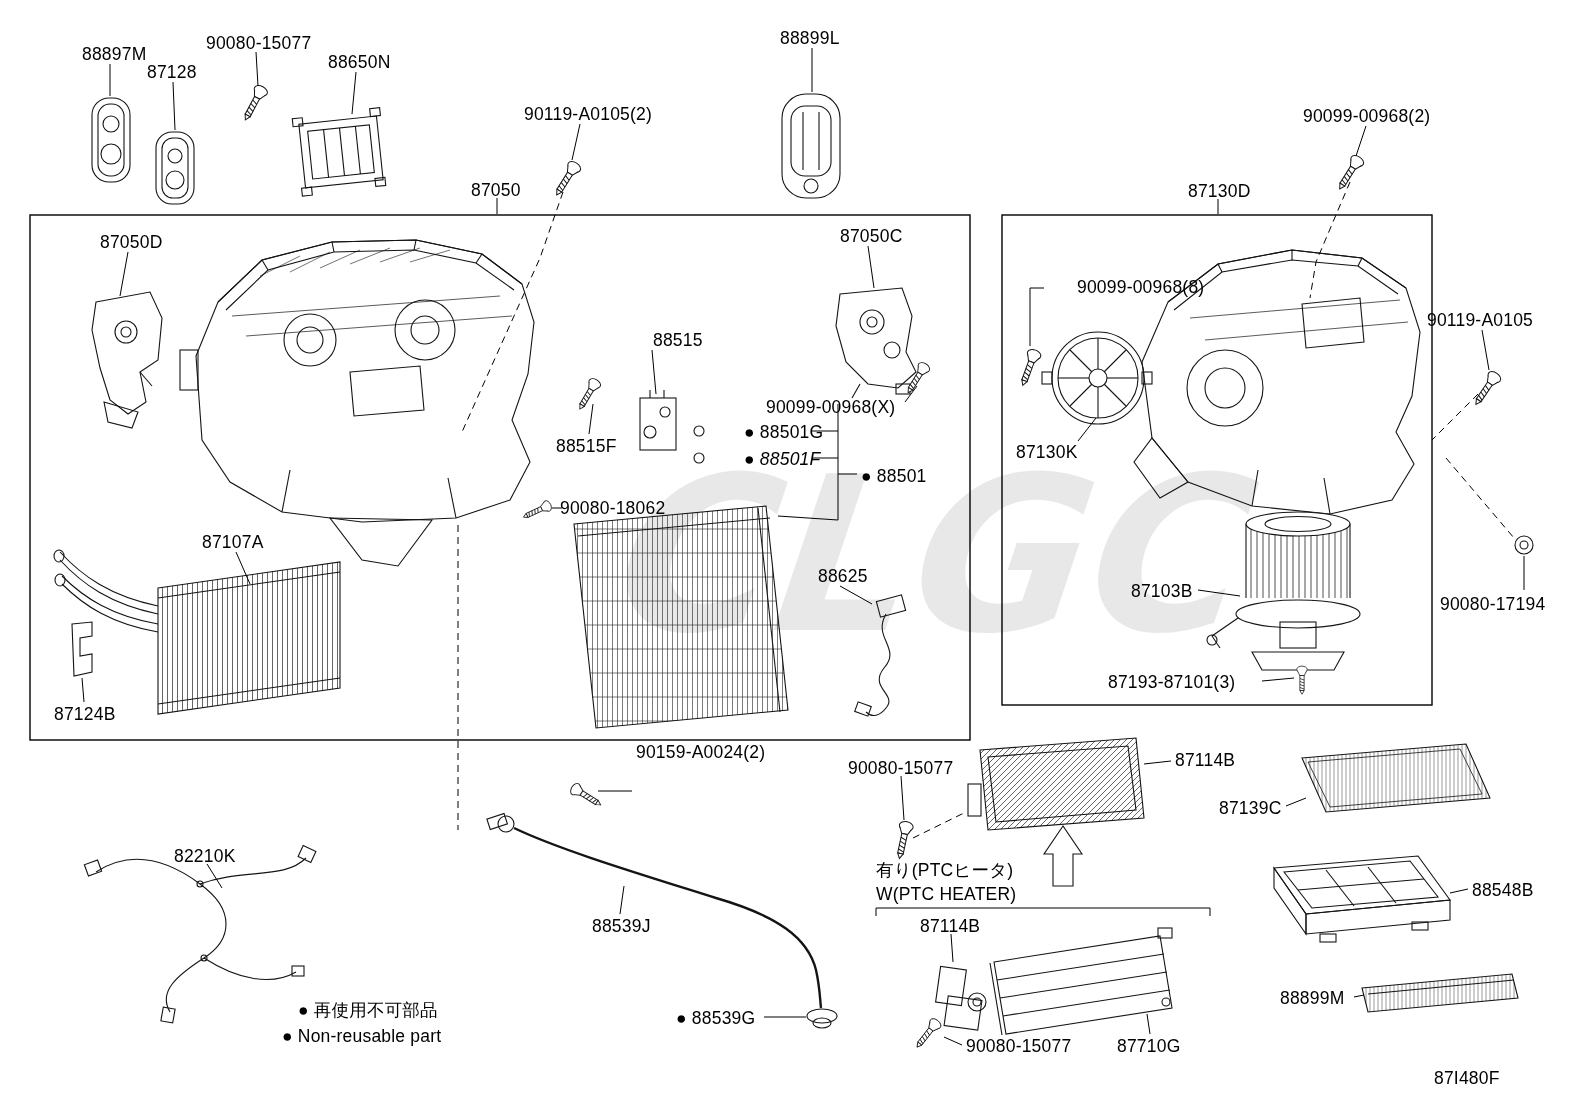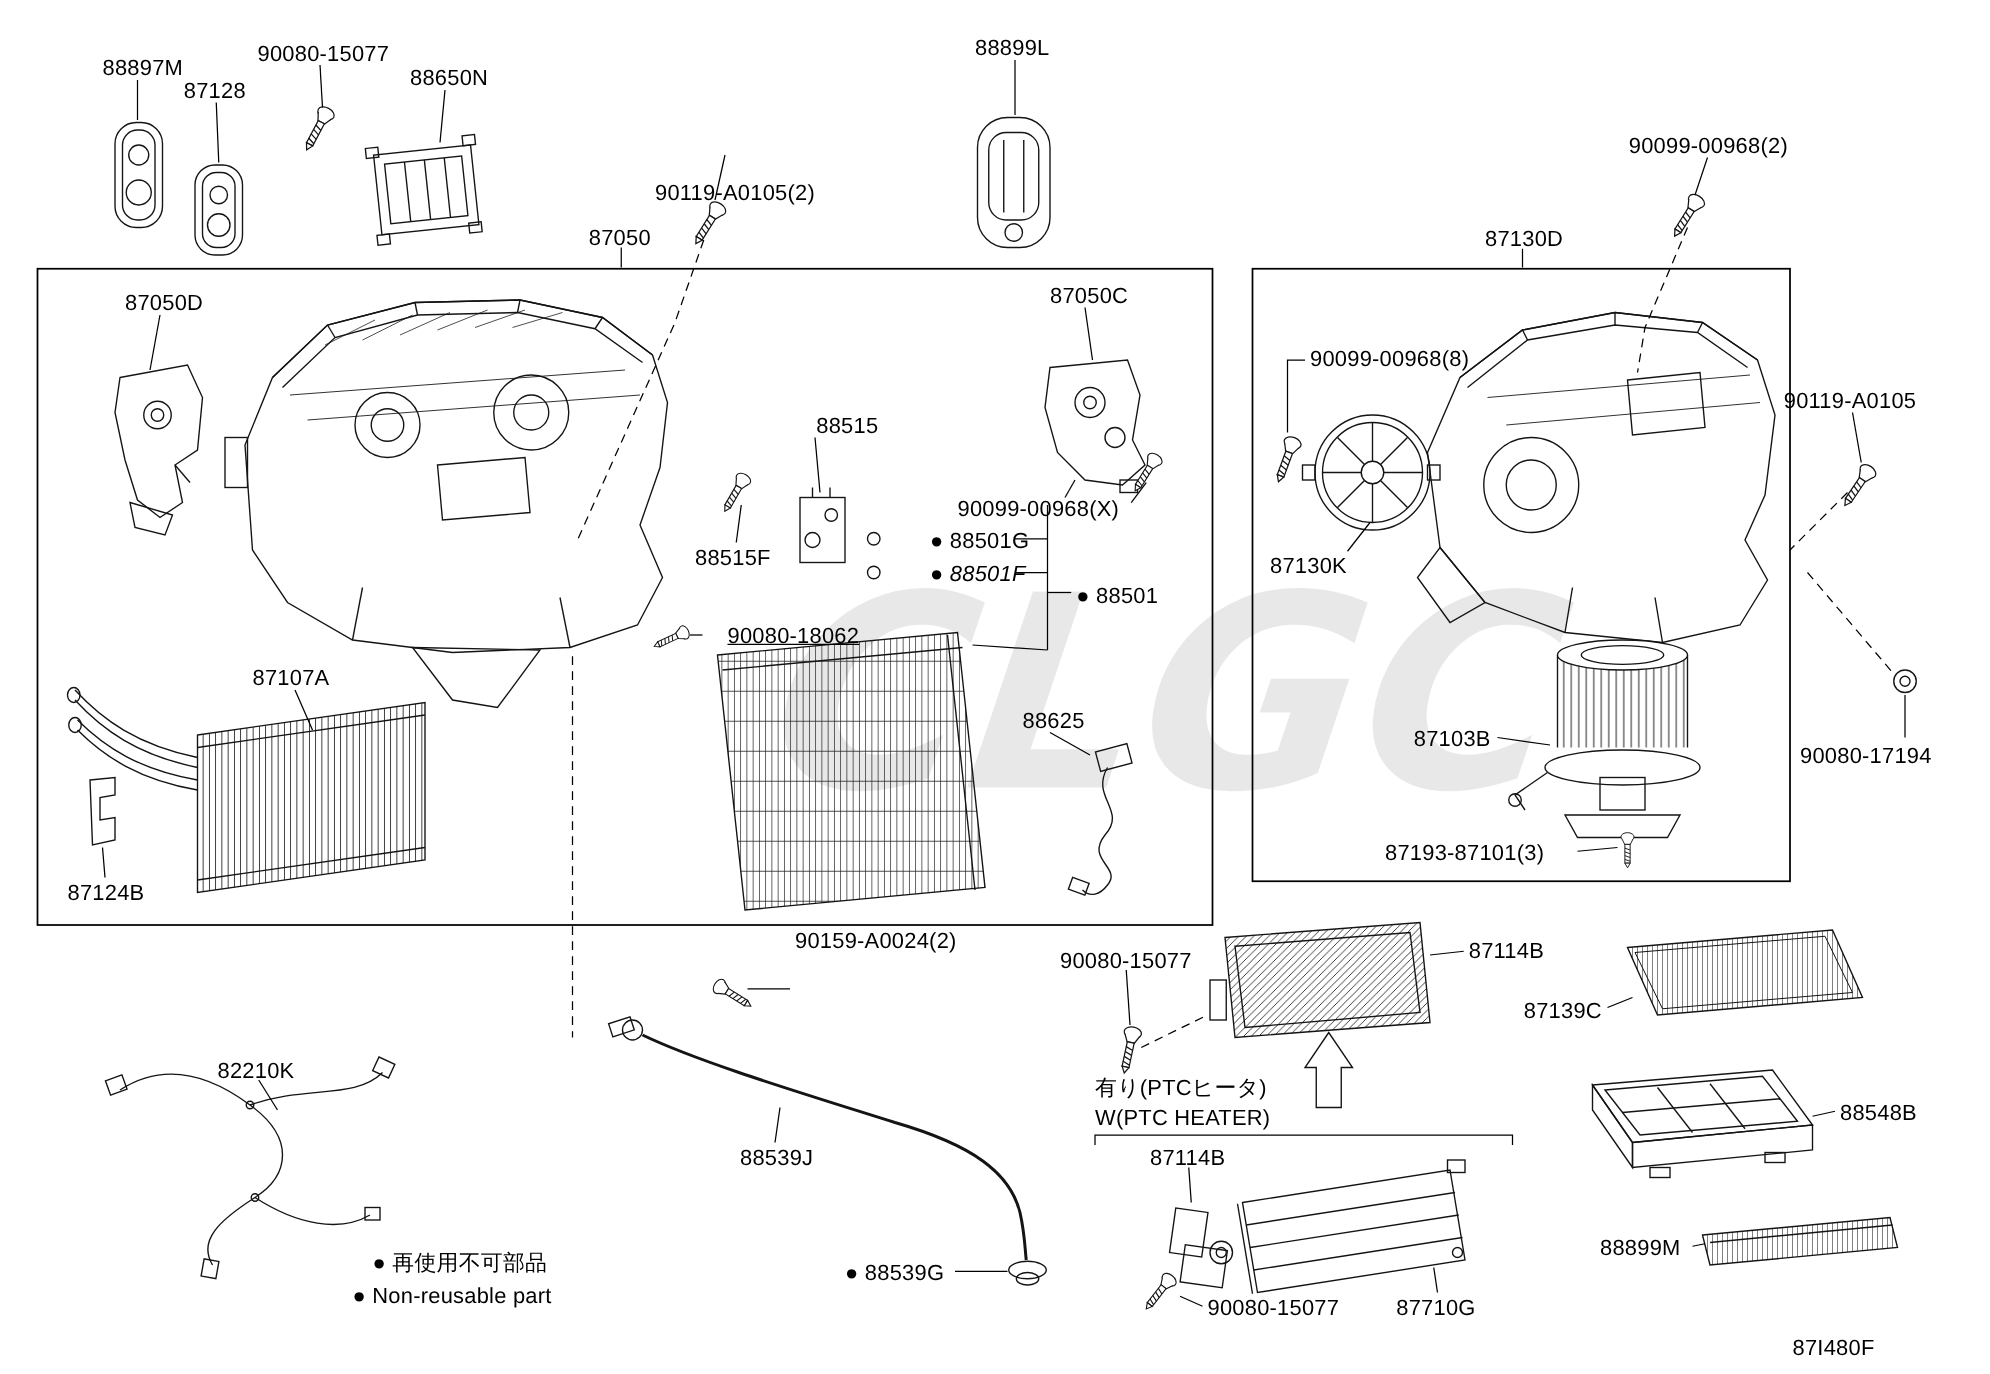--- a/index.html
+++ b/index.html
@@ -374,36 +374,36 @@
     <line x1="1446" y1="458" x2="1514" y2="538"></line>
     <line x1="913" y1="838" x2="966" y2="812"></line>
   </g>
 </svg>
 
 <div id="labels">
       <div class="part-label" style="left: 82px; top: 44px;"><span>88897M</span></div>
       <div class="part-label" style="left: 206px; top: 33px;"><span>90080-15077</span></div>
       <div class="part-label" style="left: 147px; top: 62px;"><span>87128</span></div>
       <div class="part-label" style="left: 328px; top: 52px;"><span>88650N</span></div>
-      <div class="part-label" style="left: 524px; top: 104px; margin-top: 40px;"><span>90119-A0105(2)</span></div>
+      <div class="part-label" style="left: 524px; top: 104px;"><span>90119-A0105(2)</span></div>
       <div class="part-label" style="left: 780px; top: 28px;"><span>88899L</span></div>
       <div class="part-label" style="left: 1303px; top: 106px;"><span>90099-00968(2)</span></div>
       <div class="part-label" style="left: 471px; top: 180px;"><span>87050</span></div>
       <div class="part-label" style="left: 1188px; top: 181px;"><span>87130D</span></div>
       <div class="part-label" style="left: 100px; top: 232px;"><span>87050D</span></div>
       <div class="part-label" style="left: 840px; top: 226px;"><span>87050C</span></div>
       <div class="part-label" style="left: 653px; top: 330px; text-align: center;"><span>88515</span></div>
-      <div class="part-label" style="left: 1048px; top: 277px; text-align: center;"><span>90099-00968(8)</span></div>
+      <div class="part-label" style="left: 1077px; top: 277px; text-align: center;"><span>90099-00968(8)</span></div>
       <div class="part-label" style="left: 1427px; top: 310px;"><span>90119-A0105</span></div>
       <div class="part-label" style="left: 556px; top: 436px;"><span>88515F</span></div>
       <div class="part-label" style="left: 766px; top: 397px;"><span>90099-00968(X)</span></div>
       <div class="part-label" style="left: 744px; top: 422px;"><span>● </span><span>88501G</span></div>
       <div class="part-label" style="left: 744px; top: 449px; font-style: italic;"><span>● </span><span>88501F</span></div>
       <div class="part-label" style="left: 861px; top: 466px;"><span>● </span><span>88501</span></div>
-      <div class="part-label" style="left: 582px; top: 498px; text-decoration: underline;"><span>90080-18062</span></div>
+      <div class="part-label" style="left: 560px; top: 498px;"><span>90080-18062</span></div>
       <div class="part-label" style="left: 202px; top: 532px;"><span>87107A</span></div>
       <div class="part-label" style="left: 818px; top: 566px;"><span>88625</span></div>
       <div class="part-label" style="left: 1016px; top: 442px;"><span>87130K</span></div>
       <div class="part-label" style="left: 1131px; top: 581px; text-align: right;"><span>87103B</span></div>
       <div class="part-label" style="left: 1440px; top: 594px;"><span>90080-17194</span></div>
       <div class="part-label" style="left: 1108px; top: 672px;"><span>87193-87101(3)</span></div>
       <div class="part-label" style="left: 54px; top: 704px;"><span>87124B</span></div>
       <div class="part-label" style="left: 636px; top: 742px;"><span>90159-A0024(2)</span></div>
       <div class="part-label" style="left: 848px; top: 758px;"><span>90080-15077</span></div>
       <div class="part-label" style="left: 1175px; top: 750px;"><span>87114B</span></div>

